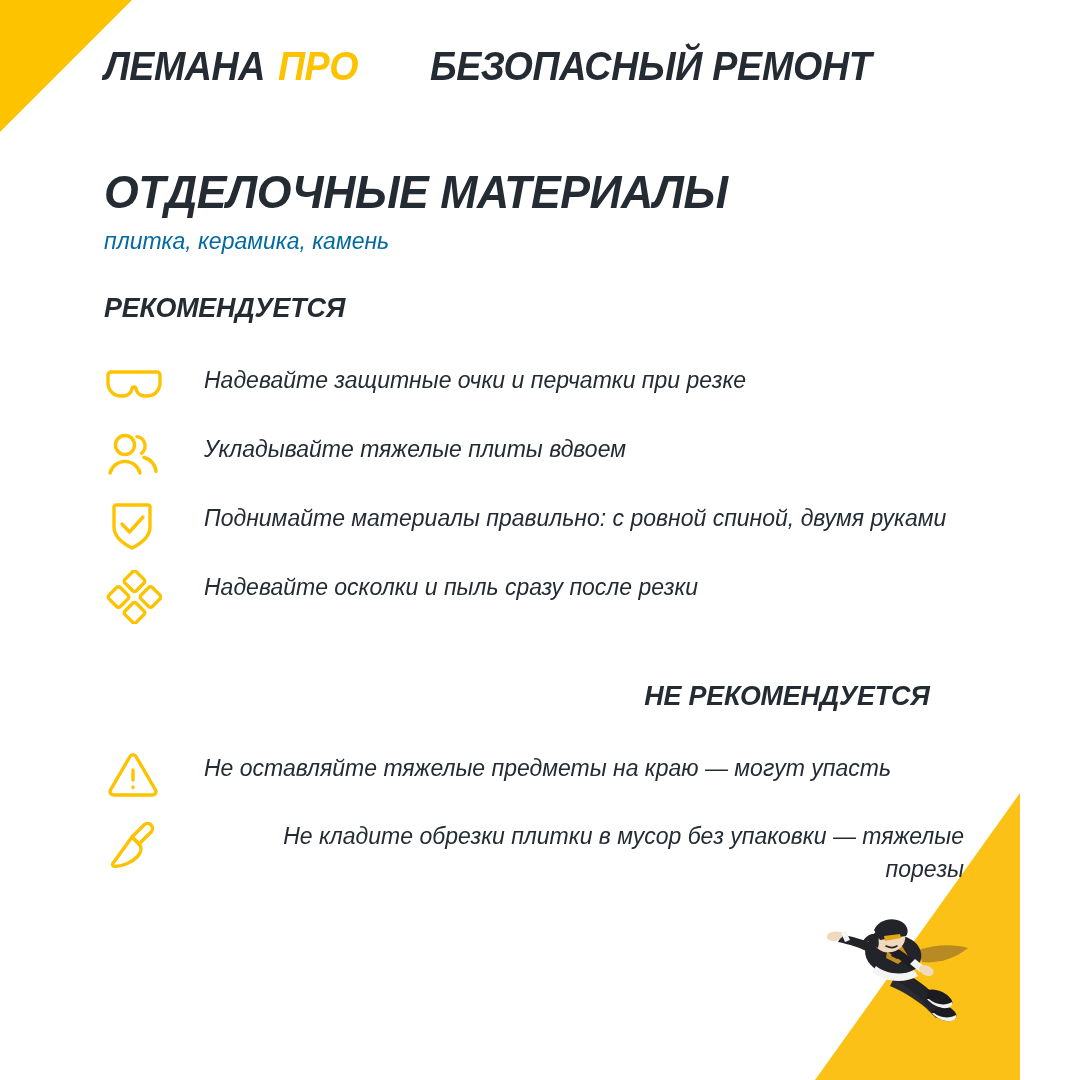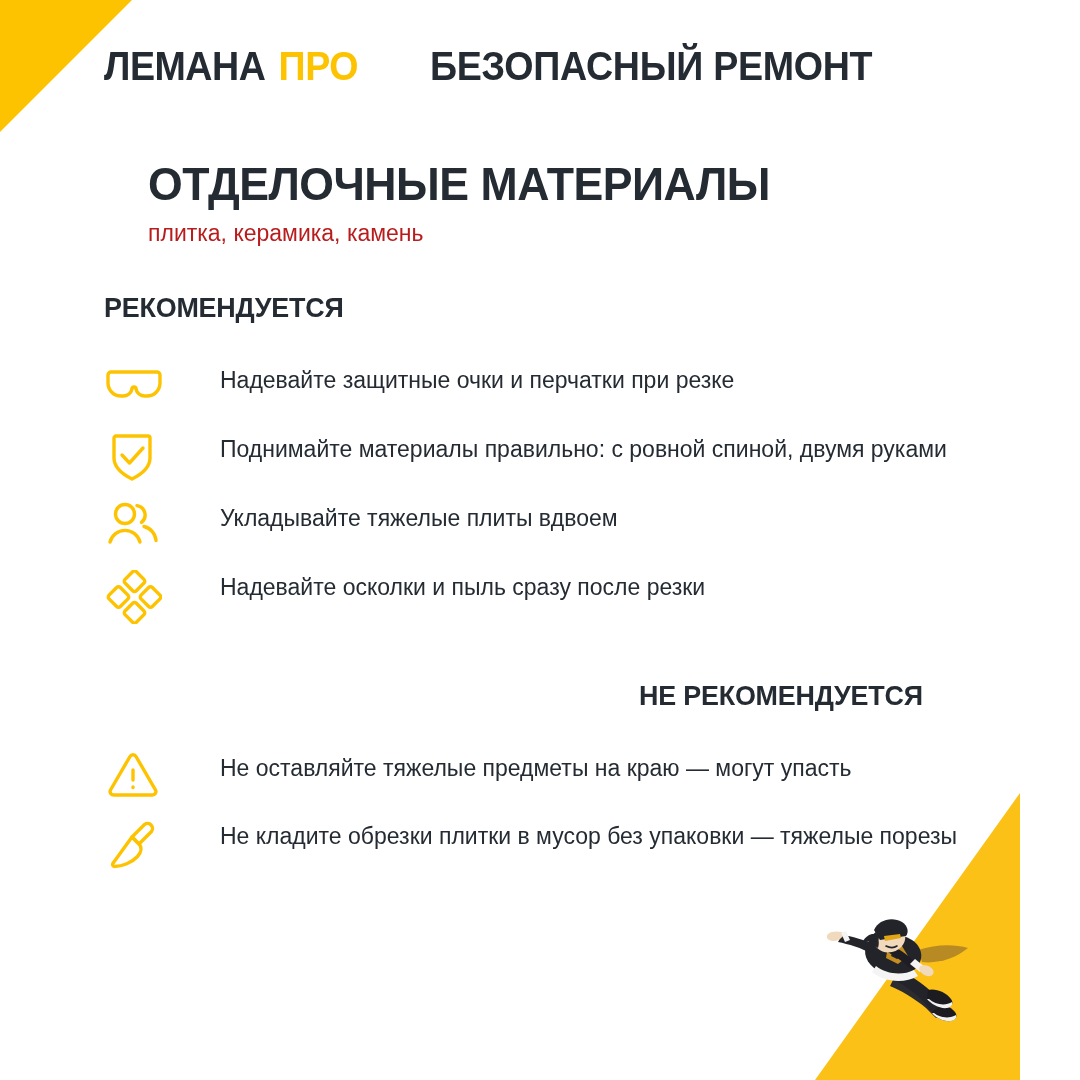--- a/index.html
+++ b/index.html
@@ -9,20 +9,21 @@
     font-family:"Liberation Sans","DejaVu Sans",sans-serif;
     background:#ffffff;
     color:#252b33;
     overflow:hidden;
   }
   .poster {
     position:relative;
     width:1020px; height:1080px;
     background:#ffffff;
     overflow:hidden;
+    font-style:italic;
   }
 
   
   .corner-tl {
     position:absolute; left:0; top:0;
     width:132px; height:132px;
     background:#fec300;
     clip-path:polygon(0 0, 100% 0, 0 100%);
   }
   .corner-br {
@@ -47,44 +48,44 @@
   }
   .logo-lemana { color:#252b33; }
   .logo-pro    { color:#fec300; }
   .tagline {
     font-size:40px; font-weight:bold; color:#252b33;
     letter-spacing:-0.3px;
     transform:scaleX(0.94); transform-origin:left center;
   }
 
   
-  .title-block { position:absolute; left:104px; top:160px;margin-left:44px; }
+  .title-block { position:absolute; left:104px; top:168px; }
   .title {
     font-size:46px; font-weight:bold; color:#252b33;
     letter-spacing:-0.5px; line-height:1.05;
     transform:scaleX(0.97); transform-origin:left center;
   }
   .subtitle {
     margin-top:12px;
-    font-size:23px; color:#b91c1c; font-weight:normal;
+    font-size:23px; color:#0369a1; font-weight:normal;
   }
 
   
   .section { position:absolute; left:104px; }
   .section-rec    { top:292px; }
   .section-notrec { top:680px;text-align:right; }
   .section-heading {
     font-size:28px; font-weight:bold; color:#252b33;
     letter-spacing:-0.2px; margin-bottom:38px;
     transform:scaleX(0.96); transform-origin:left center;
   }
 
   .list { display:flex; flex-direction:column; }
   .row {
-    display:flex; align-items:flex-start; gap:16px;
+    display:flex; align-items:flex-start; gap:0;
     min-height:62px;
   }
   .row-icon {
     flex:0 0 100px;
     display:flex; align-items:flex-start; justify-content:flex-start;
     padding-top:1px; padding-left:2px;
   }
   .row-icon svg { display:block; }
   .row-text {
     font-size:23px; line-height:1.42; color:#252b33;
@@ -125,42 +126,42 @@
         <span class="row-icon">
           <svg width="56" height="40" viewBox="0 0 56 40" fill="none" stroke="#fec300" stroke-width="3.4" stroke-linecap="round" stroke-linejoin="round">
             <path d="M5 9 h46 a3 3 0 0 1 3 3 v8 a13 13 0 0 1 -13 13 h-2 a9 9 0 0 1 -9 -7 a2 2 0 0 0 -4 0 a9 9 0 0 1 -9 7 h-2 A13 13 0 0 1 2 20 v-8 A3 3 0 0 1 5 9 z"></path>
           </svg>
         </span>
         <span class="row-text">Надевайте защитные очки и перчатки при резке</span>
       </div>
 
       <div class="row">
         <span class="row-icon">
-          <svg width="52" height="50" viewBox="0 0 52 50" fill="none" stroke="#fec300" stroke-width="3.4" stroke-linecap="round" stroke-linejoin="round">
-            <path d="M10 4 h32 a2 2 0 0 1 2 2 v20 c0 11 -10 17 -18 21 c-8 -4 -18 -10 -18 -21 V6 a2 2 0 0 1 2 -2 z"></path>
-            <path d="M16 23 l7.5 8 L37 16"></path>
-          </svg>
-        </span>
-        <span class="row-text">Поднимайте материалы правильно: с ровной спиной, двумя руками</span>
-      </div>
-
-      <div class="row">
-        <span class="row-icon">
           <svg width="56" height="46" viewBox="0 0 56 46" fill="none" stroke="#fec300" stroke-width="3.4" stroke-linecap="round" stroke-linejoin="round">
             <circle cx="19" cy="13" r="9.5"></circle>
             <path d="M4 41 a15.5 15.5 0 0 1 30 0"></path>
             <path d="M31 4.6 a9.5 9.5 0 0 1 4.5 16.8"></path>
             <path d="M38 25.5 a15.5 15.5 0 0 1 12 14"></path>
           </svg>
         </span>
         <span class="row-text">Укладывайте тяжелые плиты вдвоем</span>
       </div>
 
       <div class="row">
         <span class="row-icon">
+          <svg width="52" height="50" viewBox="0 0 52 50" fill="none" stroke="#fec300" stroke-width="3.4" stroke-linecap="round" stroke-linejoin="round">
+            <path d="M10 4 h32 a2 2 0 0 1 2 2 v20 c0 11 -10 17 -18 21 c-8 -4 -18 -10 -18 -21 V6 a2 2 0 0 1 2 -2 z"></path>
+            <path d="M16 23 l7.5 8 L37 16"></path>
+          </svg>
+        </span>
+        <span class="row-text">Поднимайте материалы правильно: с ровной спиной, двумя руками</span>
+      </div>
+
+      <div class="row">
+        <span class="row-icon">
           <svg width="56" height="54" viewBox="0 0 56 54" fill="none" stroke="#fec300" stroke-width="3.4" stroke-linejoin="round">
             <rect x="20.5" y="3.2" width="16" height="16" rx="2.6" transform="rotate(45 28.5 11.2)"></rect>
             <rect x="4.5" y="19" width="16" height="16" rx="2.6" transform="rotate(45 12.5 27)"></rect>
             <rect x="36.5" y="19" width="16" height="16" rx="2.6" transform="rotate(45 44.5 27)"></rect>
             <rect x="20.5" y="34.8" width="16" height="16" rx="2.6" transform="rotate(45 28.5 42.8)"></rect>
           </svg>
         </span>
         <span class="row-text">Надевайте осколки и пыль сразу после резки</span>
       </div>
 

